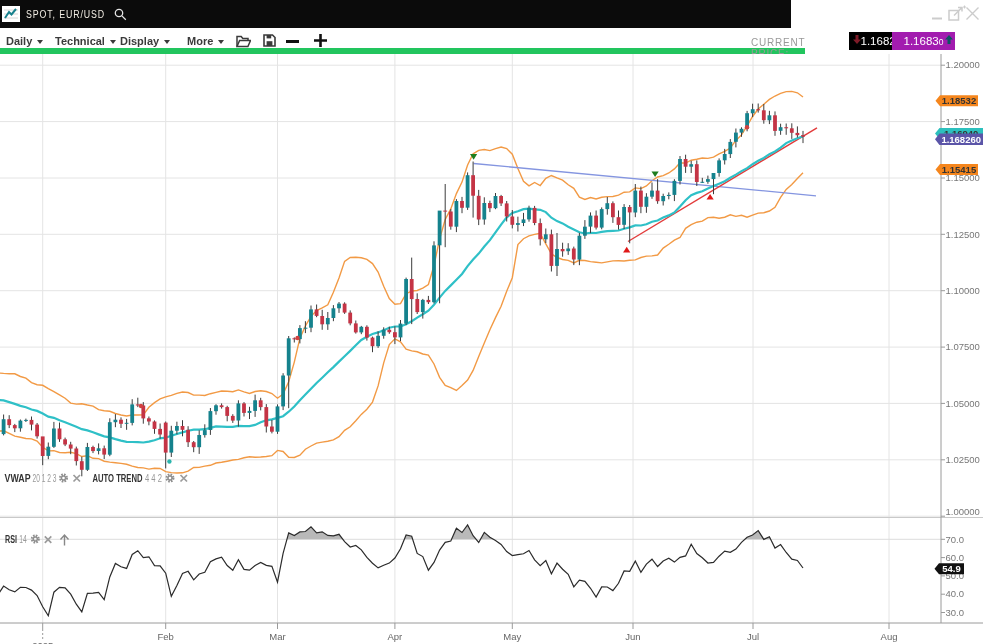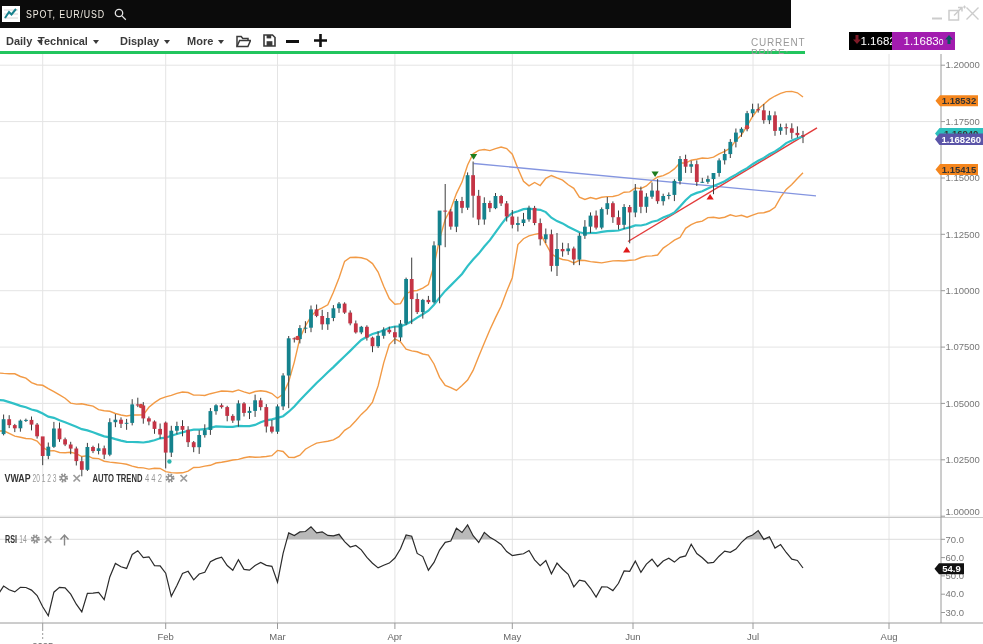--- a/index.html
+++ b/index.html
@@ -1,18 +1,18 @@
 <!DOCTYPE html>
 <html><head><meta charset="utf-8"><title>SPOT, EUR/USD</title>
 <style>
 * { margin:0; padding:0; box-sizing:border-box; }
 html,body { width:983px; height:644px; background:#fff; overflow:hidden;
   font-family:"Liberation Sans", sans-serif; }
 .titlebar { position:absolute; left:0; top:0; width:791px; height:28px; background:#0b0b0b; }
-.toolbar { position:absolute; left:0; top:28px; width:805px; height:26px; background:#fff; border-bottom:3px solid #22c55e; }
+.toolbar { position:absolute; left:0; top:28px; width:805px; height:26px; background:#fff; border-bottom:6px solid #22c55e; }
 .menu { position:absolute; top:7px; font-size:11px; font-weight:bold; color:#3a3a3a; }
 .caret { display:inline-block; width:0; height:0; border-left:3.5px solid transparent; border-right:3.5px solid transparent; border-top:4px solid #3a3a3a; margin-left:5px; margin-bottom:1px; }
 .cp { position:absolute; top:9px; left:751px; font-size:10px; color:#999; letter-spacing:0.8px; }
 .pbox { position:absolute; top:4px; height:18px; width:63px; color:#fff; font-size:11.5px; text-align:center; line-height:18px; }
 .chart { position:absolute; left:0; top:54px; }
 </style></head>
 <body>
 <div class="titlebar">
  <svg style="position:absolute;left:2px;top:6px" width="18" height="16" viewBox="0 0 18 16">
    <rect width="18" height="16" fill="#fff"></rect>
@@ -31,21 +31,21 @@
  <svg style="position:absolute;left:930px;top:0" width="53" height="28" viewBox="0 0 53 28">
    <line x1="2" y1="18.5" x2="12" y2="18.5" stroke="#ccc" stroke-width="2"></line>
    <rect x="19" y="10.5" width="9.5" height="9.5" fill="none" stroke="#ccc" stroke-width="1.5"></rect>
    <path d="M24 15.5L31.5 8M28 7.5h4v4" stroke="#ccc" stroke-width="1.5" fill="none"></path>
    <path d="M34.5 5.5v3M33 7h3" stroke="#ccc" stroke-width="1.1" fill="none"></path>
    <path d="M36.5 7.5L48.5 19.5M48.5 7.5L36.5 19.5" stroke="#ccc" stroke-width="1.4"></path>
  </svg>
 </div>
 <div class="toolbar">
  <span class="menu" style="left:6px">Daily<span class="caret"></span></span>
- <span class="menu" style="left:38px">Technical<span class="caret"></span></span>
+ <span class="menu" style="left:55px">Technical<span class="caret"></span></span>
  <span class="menu" style="left:120px">Display<span class="caret"></span></span>
  <span class="menu" style="left:187px">More<span class="caret"></span></span>
  <svg style="position:absolute;left:236px;top:7px" width="15" height="13" viewBox="0 0 15 13">
    <path d="M1 11.5V1.5h4.2l1.6 2H12v2" fill="none" stroke="#3a3a3a" stroke-width="1.5"></path>
    <path d="M1 11.5l2.6-6H14.5l-2.6 6z" fill="none" stroke="#3a3a3a" stroke-width="1.5"></path>
  </svg>
  <svg style="position:absolute;left:263px;top:6px" width="13" height="13" viewBox="0 0 13 13">
    <path d="M1 1h8.5L12 3.5V12H1z" fill="none" stroke="#3a3a3a" stroke-width="1.6"></path>
    <rect x="3.6" y="7.2" width="5.8" height="4.8" fill="#3a3a3a"></rect>
    <rect x="3.6" y="1" width="4.6" height="3.4" fill="#3a3a3a"></rect>

